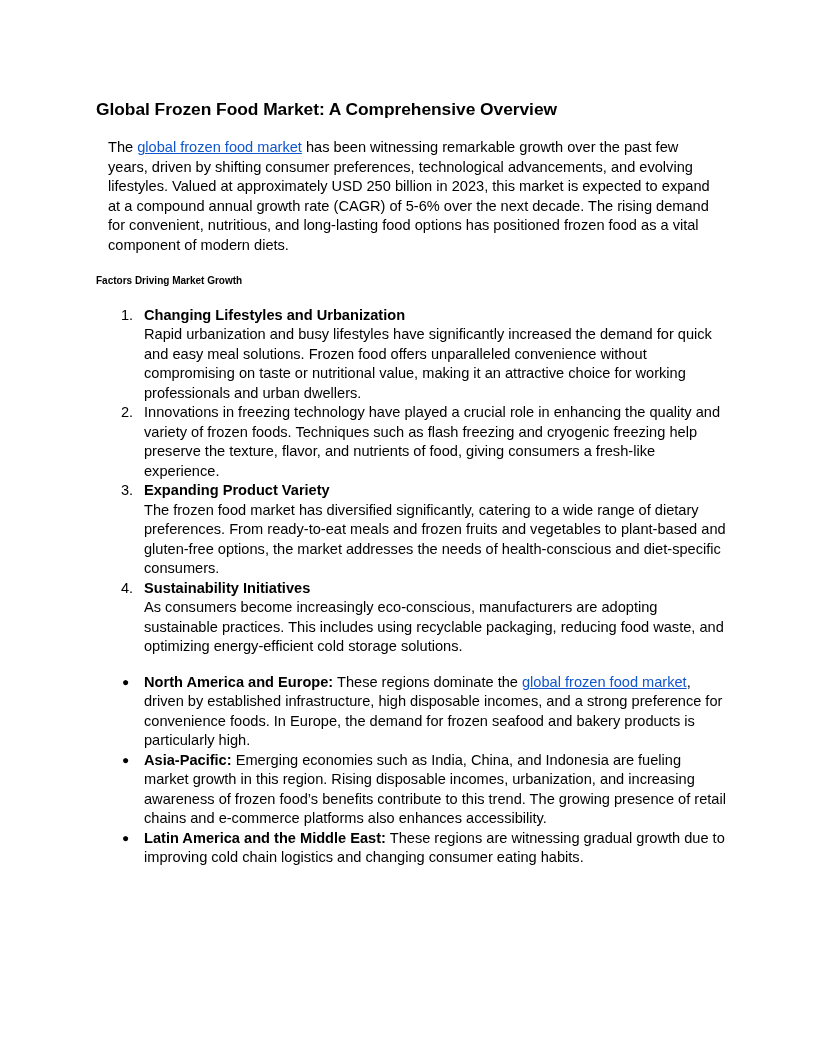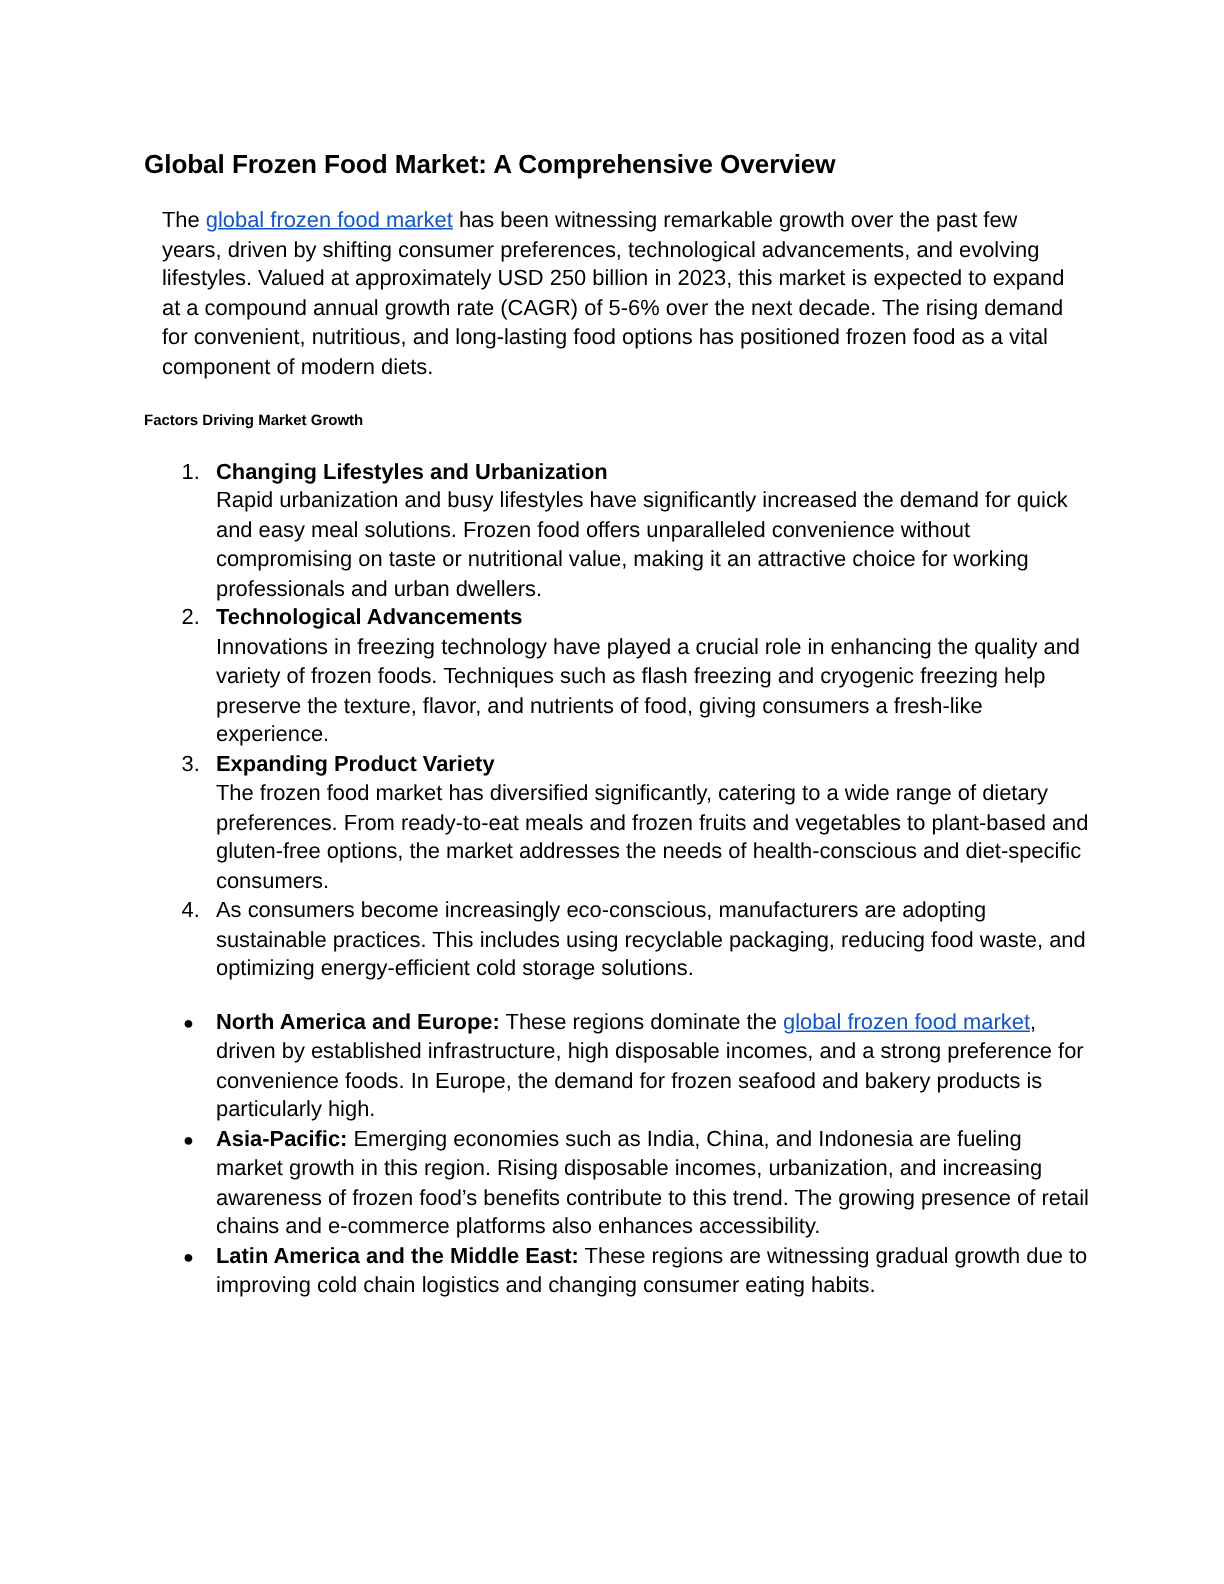--- a/index.html
+++ b/index.html
@@ -38,30 +38,30 @@
   <h2>Factors Driving Market Growth</h2>
 
   <ol class="factors">
     <li class="item">
       <span class="marker">1.</span>
       <b class="block">Changing Lifestyles and Urbanization</b>
       <span class="block">Rapid urbanization and busy lifestyles have significantly increased the demand for quick and easy meal solutions. Frozen food offers unparalleled convenience without compromising on taste or nutritional value, making it an attractive choice for working professionals and urban dwellers.</span>
     </li>
     <li class="item">
       <span class="marker">2.</span>
-      <b class="block">Technological Advancements</b>
       <span class="block">Innovations in freezing technology have played a crucial role in enhancing the quality and variety of frozen foods. Techniques such as flash freezing and cryogenic freezing help preserve the texture, flavor, and nutrients of food, giving consumers a fresh-like experience.</span>
     </li>
     <li class="item">
       <span class="marker">3.</span>
       <b class="block">Expanding Product Variety</b>
       <span class="block">The frozen food market has diversified significantly, catering to a wide range of dietary preferences. From ready-to-eat meals and frozen fruits and vegetables to plant-based and gluten-free options, the market addresses the needs of health-conscious and diet-specific consumers.</span>
     </li>
     <li class="item">
       <span class="marker">4.</span>
+      <b class="block">Sustainability Initiatives</b>
       <span class="block">As consumers become increasingly eco-conscious, manufacturers are adopting sustainable practices. This includes using recyclable packaging, reducing food waste, and optimizing energy-efficient cold storage solutions.</span>
     </li>
   </ol>
 
 
   <ul>
     <li class="item">
       <span class="bullet-marker">●</span>
       <b>North America and Europe:</b><span> These regions dominate the </span><a style="color: rgb(17, 85, 204);">global frozen food market</a><span>, driven by established infrastructure, high disposable incomes, and a strong preference for convenience foods. In Europe, the demand for frozen seafood and bakery products is particularly high.</span>
     </li>

